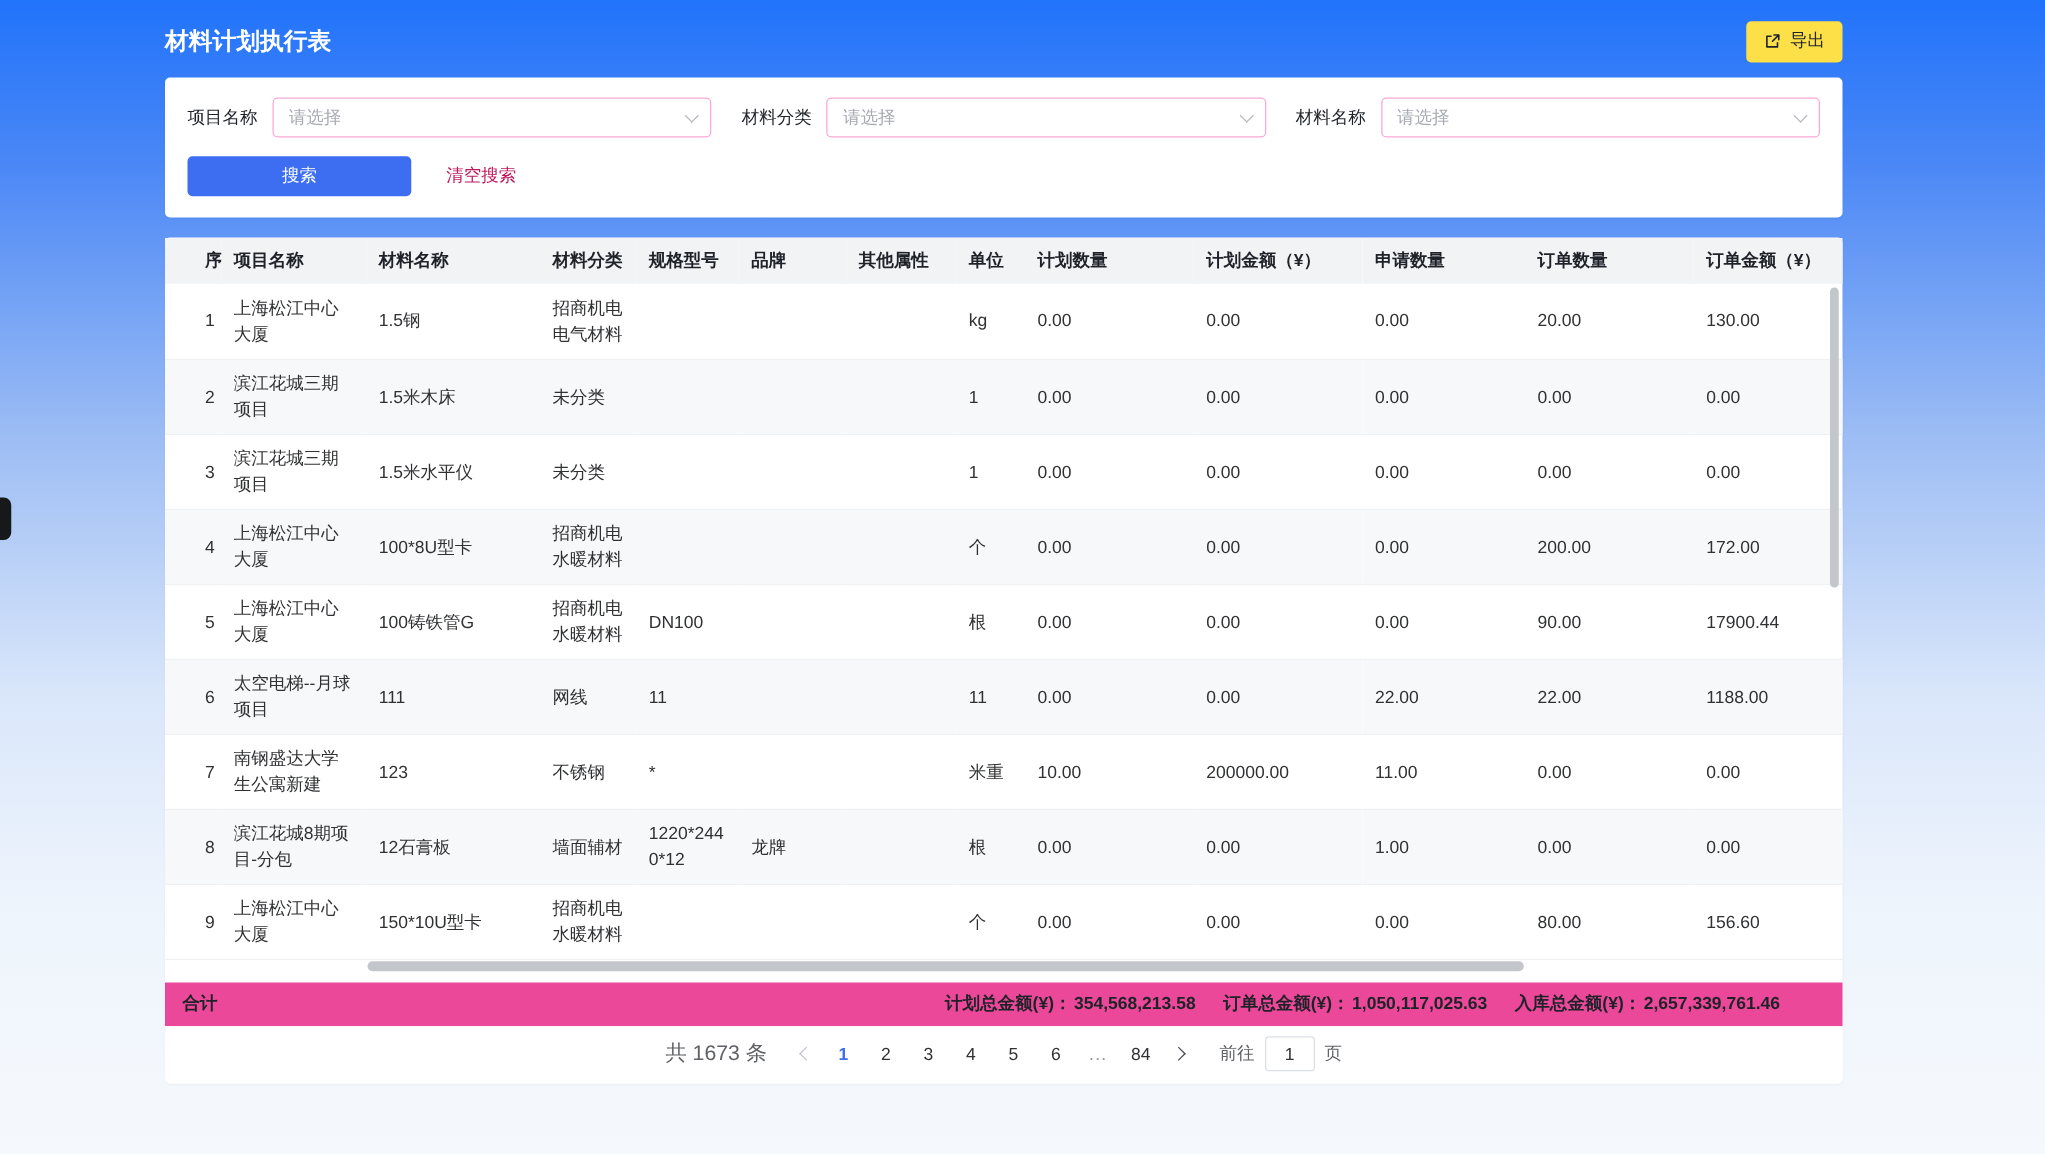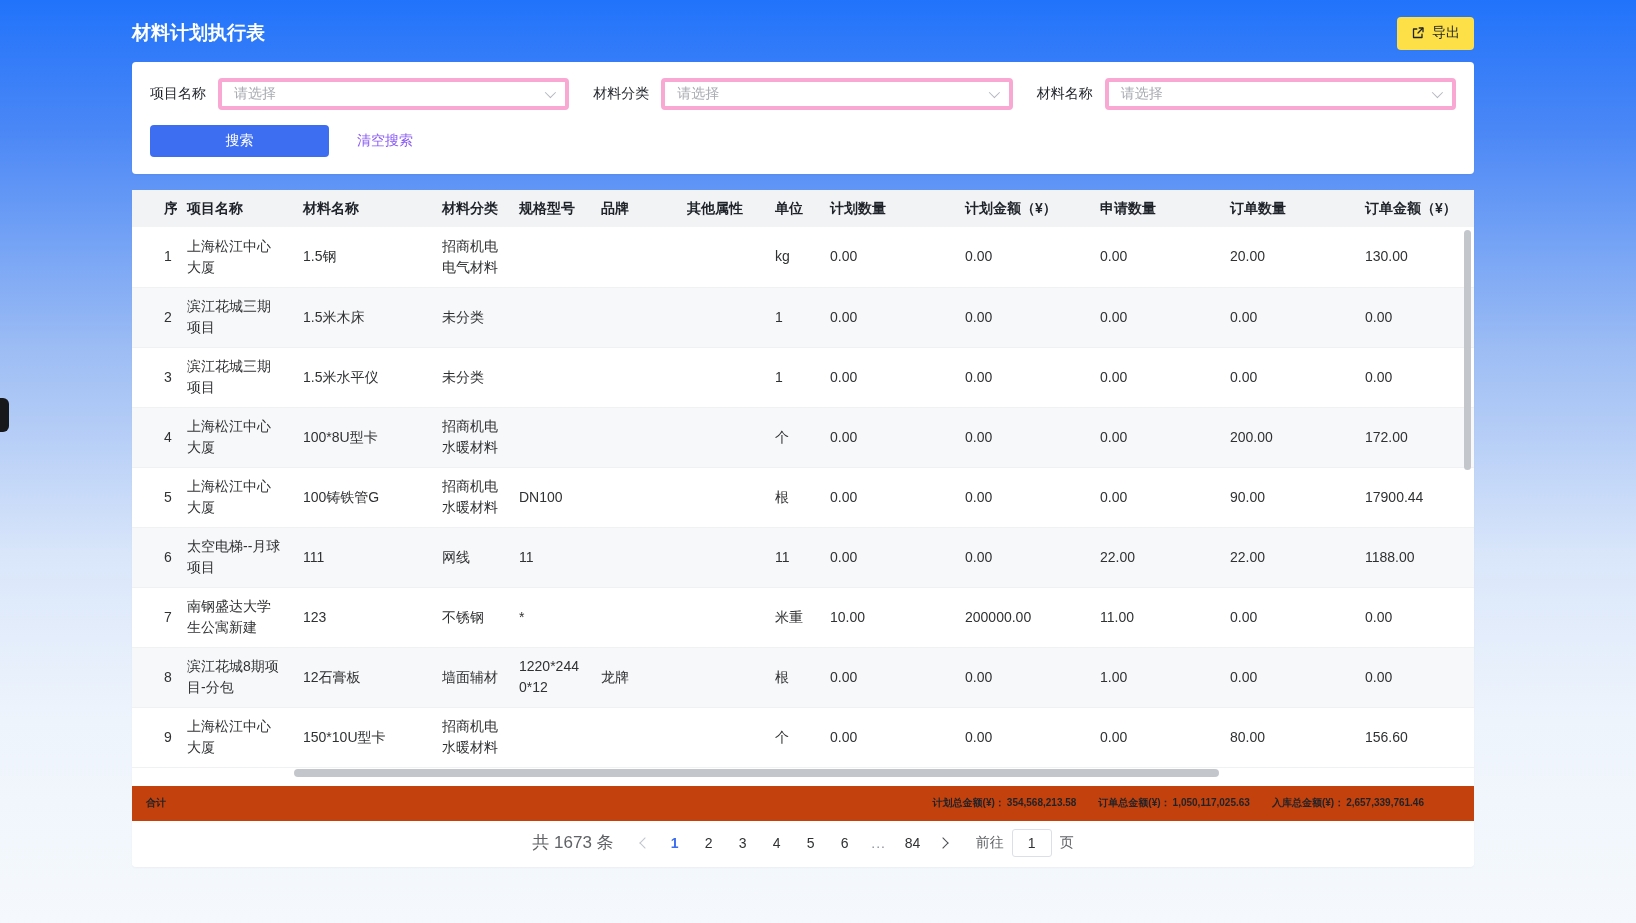--- a/index.html
+++ b/index.html
@@ -34,35 +34,35 @@
     background: #ffffff; border-radius: 4px;
     padding: 16px 18px 17px 18px;
     box-shadow: 0 1px 2px rgba(0,0,0,.04);
   }
   .filter-row { display: flex; align-items: center; }
   .filter-field { display: flex; align-items: center; flex: 1; }
   .filter-field + .filter-field { margin-left: 24px; }
   .filter-label { font-size: 14px; color: #1f2329; margin-right: 12px; white-space: nowrap; }
   .select-box {
     flex: 1; height: 32px;
-    border: 4px solid #f9a8d4; border-radius: 4px; background: #fff;
+    border: 1px solid #f9a8d4; border-radius: 4px; background: #fff;
     display: flex; align-items: center; justify-content: space-between;
     padding: 0 12px; cursor: pointer;
   }
   .select-placeholder { font-size: 14px; color: #a8abb2; }
   .chev { width: 8px; height: 8px; display: inline-block; }
   .chev-down { border-right: 1.5px solid #b4b8bf; border-bottom: 1.5px solid #b4b8bf; transform: rotate(45deg) translateY(-2px); }
   .filter-actions { margin-top: 15px; display: flex; align-items: center; }
   .search-btn {
     width: 179px; height: 32px;
     background: #3d6ef2; color: #ffffff;
     border: none; border-radius: 4px;
     font-size: 14px; font-family: inherit; cursor: pointer;
   }
-  .clear-link { margin-left: 28px; font-size: 14px; color: #8b5cf6; text-decoration: none; cursor: pointer; }
+  .clear-link { margin-left: 28px; font-size: 14px; color: #be185d; text-decoration: none; cursor: pointer; }
 
   
   .table-card {
     margin-top: 16px; background: #ffffff; border-radius: 4px;
     position: relative; box-shadow: 0 1px 2px rgba(0,0,0,.04);
     padding-bottom: 2px;
   }
   table { width: 100%; border-collapse: collapse; table-layout: fixed; font-size: 14px; }
   thead th {
     background: #f2f3f5; height: 37px;
@@ -87,24 +87,24 @@
   .h-scroll-track { position: relative; height: 12px; background: transparent; }
   .h-scroll-thumb {
     position: absolute; left: 162px; top: 1px;
     width: 925px; height: 8px;
     background: #c3c6cb; border-radius: 4px; cursor: pointer;
   }
 
   
   .summary-bar {
     margin-top: 6px; height: 35px;
-    background: #c2410c;
+    background: #ec4899;
     display: flex; align-items: center;
     padding: 0 50px 0 14px;
-    font-size: 10px; color: #1f2329;
+    font-size: 14px; color: #1f2329;
   }
   .summary-total-label { font-weight: 700; }
   .summary-items { margin-left: auto; display: flex; gap: 22px; }
   .summary-item { white-space: nowrap; font-weight: 600; }
   .summary-item .val { font-weight: 700; margin-left: 2px; }
 
   
   .pagination {
     height: 44px; display: flex; align-items: center; justify-content: center;
     font-size: 14px; color: #606266; background: #ffffff;

